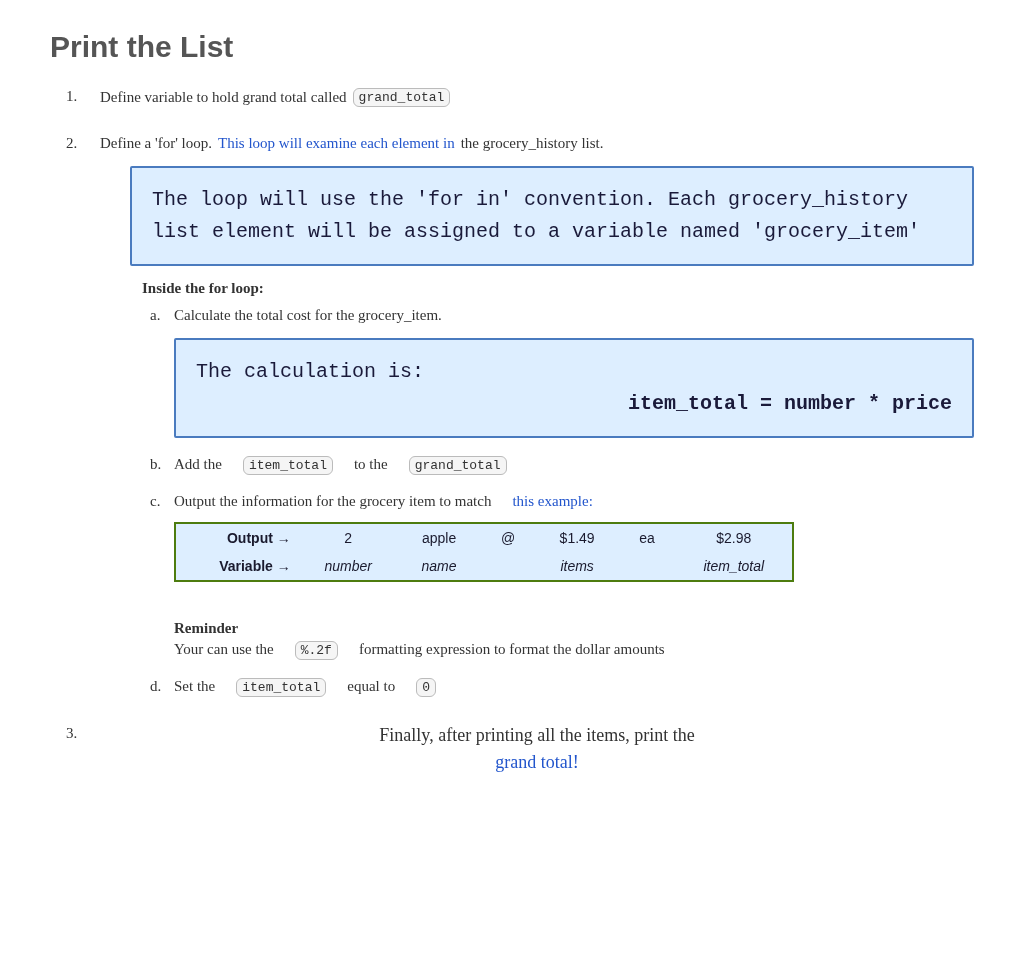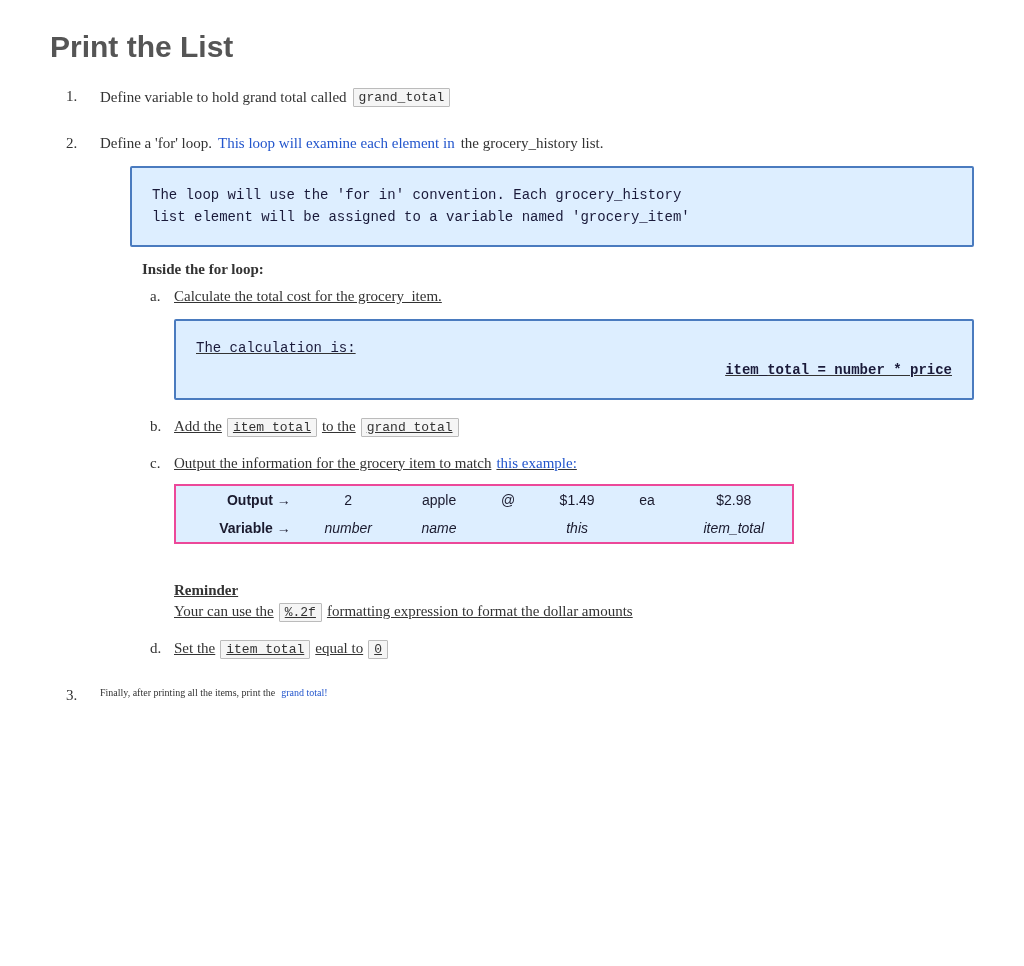--- a/index.html
+++ b/index.html
@@ -41,60 +41,60 @@
       gap: 6px;
       flex-wrap: wrap;
     }
 
     .inline-code {
       font-family: 'Courier New', monospace;
       font-size: 13px;
       background: #f5f5f5;
       border: 1px solid #bbb;
       padding: 1px 5px;
-      border-radius: 1px;
+      border-radius: 6px;
       color: #333;
     }
 
     .code-box {
       border: 2px solid #4a7bbf;
       background: #ddeeff;
       padding: 16px 20px;
       margin: 14px 0 14px 30px;
       font-family: 'Courier New', monospace;
-      font-size: 14px;
+      font-size: 20px;
       color: #1a1a3a;
       line-height: 1.6;
       border-radius: 2px;
     }
 
     .code-box .centered-line {
       text-align: right;
       font-weight: bold;
     }
 
     .sublist-row {
       display: flex;
       align-items: baseline;
-      gap: 5px;
+      gap: 21px;
       flex-wrap: wrap;
     }
 
     .inside-loop-label {
       font-weight: bold;
       margin: 10px 0 10px 0;
     }
 
     .highlight-blue {
       color: #2255cc;
     }
 
     .output-table-wrapper {
       margin: 14px 0 14px 0;
-      border: 2px solid #ec4899;
+      border: 2px solid #4d7c0f;
       background: #ddeeff;
       display: inline-block;
       min-width: 620px;
     }
 
     .output-table {
       width: 100%;
       border-collapse: collapse;
       font-family: Arial, sans-serif;
       font-size: 14px;
@@ -145,36 +145,36 @@
       list-style: none;
       counter-reset: alpha-counter;
       padding-left: 20px;
     }
 
     .alpha-list > li {
       counter-increment: alpha-counter;
       position: relative;
       padding-left: 24px;
       margin-bottom: 18px;
-      text-decoration: underline;
     }
 
     .alpha-list > li::before {
       content: counter(alpha-counter, lower-alpha) ".";
       position: absolute;
       left: 0;
       top: 0;
     }
 
     .outer-wrapper {
       padding-left: 40px;
     }
 
     .step3-text {
-      font-size: 10px;
+      font-size: 18px;
+      flex-direction: column;
     }
 
     .step3-text .highlight-blue {
       color: #2255cc;
     }
   </style>
 </head>
 <body>
 
 <h1>Print the List</h1>
@@ -238,21 +238,21 @@
                 <td>@</td>
                 <td>$1.49</td>
                 <td>ea</td>
                 <td>$2.98</td>
               </tr>
               <tr>
                 <td class="label-col">Variable →</td>
                 <td class="italic-val">number</td>
                 <td class="italic-val">name</td>
                 <td></td>
-                <td class="italic-val">this</td>
+                <td class="italic-val">items</td>
                 <td></td>
                 <td class="italic-val">item_total</td>
               </tr>
             </tbody>
               </table>
           </div>
 
           
           <div style="margin-top: 20px;">
             <div class="reminder-label">Reminder</div>

